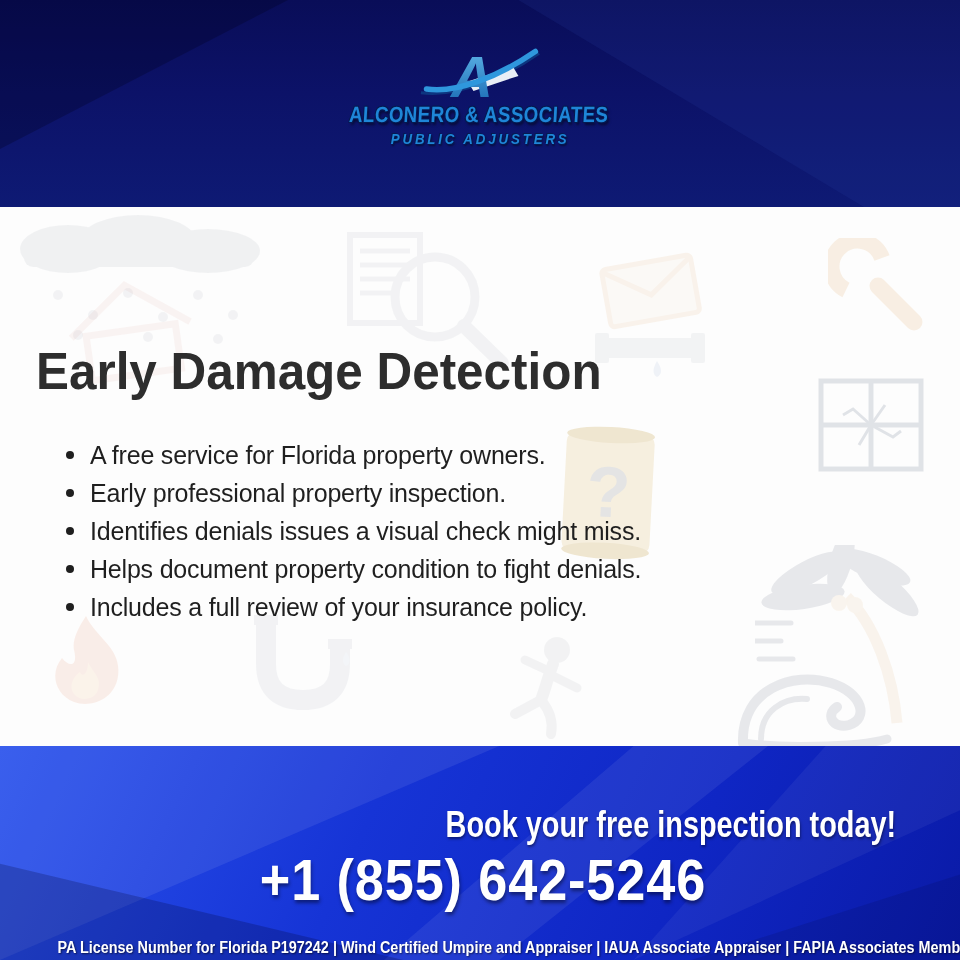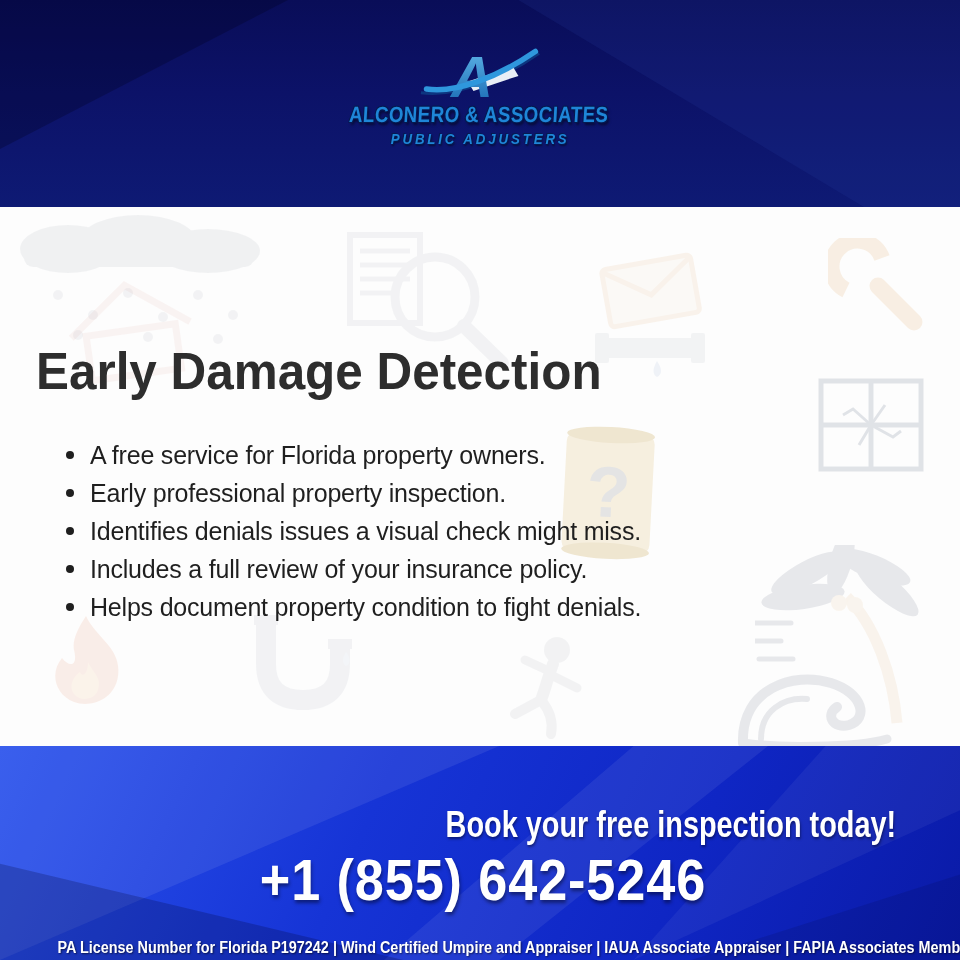--- a/index.html
+++ b/index.html
@@ -238,25 +238,25 @@
       <li>
           <span class="dot"></span>
           <span>Early professional property inspection.</span>
         </li>
       <li>
           <span class="dot"></span>
           <span>Identifies denials issues a visual check might miss.</span>
         </li>
       <li>
           <span class="dot"></span>
+          <span>Helps document property condition to fight denials.</span>
+        </li>
+      <li>
+          <span class="dot"></span>
           <span>Includes a full review of your insurance policy.</span>
-        </li>
-      <li>
-          <span class="dot"></span>
-          <span>Helps document property condition to fight denials.</span>
         </li>
     </ul>
   </div>
 
   <div class="bottom">
     <div class="f1"></div>
     <div class="f2"></div>
     <div class="f3"></div>
     <div class="f4"></div>
     <div class="f5"></div>

